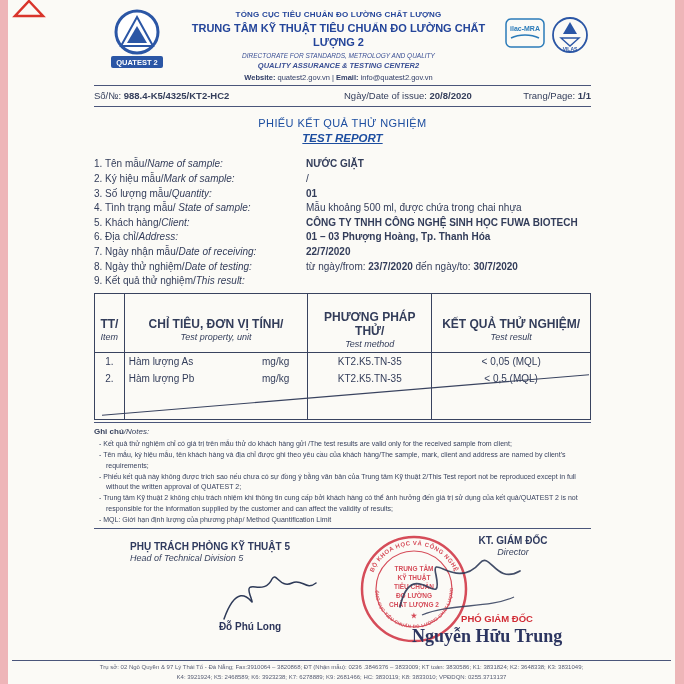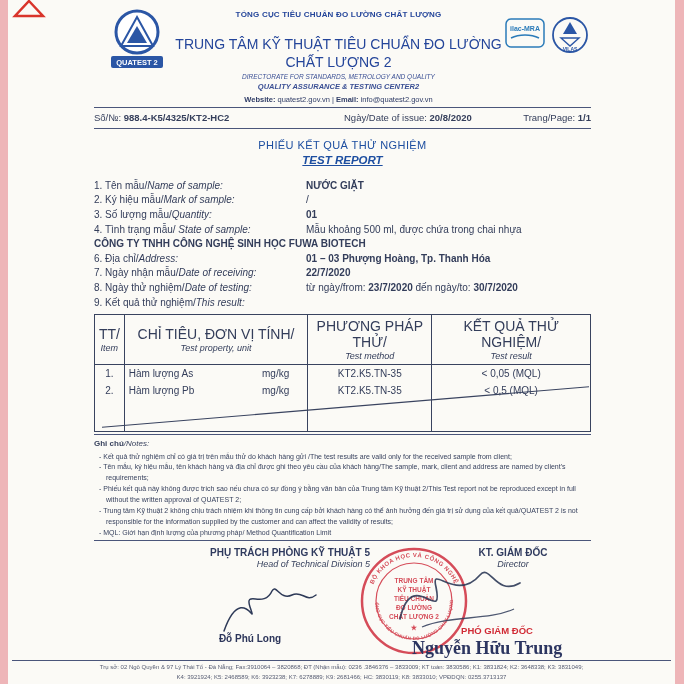--- a/index.html
+++ b/index.html
@@ -14,21 +14,21 @@
     position:absolute;left:8px;right:9px;top:0;bottom:0;
     background:#fbfaf6;color:#333d5a;
   }
   .corner-mark{position:absolute;left:4px;top:0;}
   .content{padding:4px 84px 0 86px;}
   
   .header{display:flex;align-items:flex-start;margin-top:4px;}
   .logo-quatest{flex:none;margin-left:14px;margin-right:6px;}
   .header-center{flex:1;text-align:center;color:#24459a;line-height:1.25;padding-top:2px;}
   .h-l1{font-size:8px;font-weight:bold;letter-spacing:.2px;}
-  .h-l2{font-size:14px;font-weight:normal;margin-top:16px;}
+  .h-l2{font-size:11px;font-weight:bold;margin-top:2px;}
   .h-l3{font-size:6.5px;font-style:italic;margin-top:2px;color:#3a4f94;}
   .h-l4{font-size:7.5px;font-style:italic;font-weight:bold;margin-top:1px;color:#3a4f94;}
   .h-l5{font-size:7.5px;margin-top:3px;color:#2f3c66;}
   .h-l5 b{font-weight:bold;}
   .header-right{flex:none;display:flex;gap:6px;margin-top:8px;margin-right:2px;}
   .hr{border:none;border-top:1.5px solid #4a557a;margin:3px 0 0 0;}
   .hr2{border:none;border-top:1px solid #4a557a;margin:2px 0 0 0;}
   
   .docinfo{display:flex;font-size:9.5px;margin-top:4px;padding-bottom:3px;color:#333d5a;}
   .docinfo .seg1{width:250px;}
@@ -45,39 +45,39 @@
   .item-label{width:212px;flex:none;}
   .item-label .en{font-style:italic;}
   .item-value{flex:1;}
   .item-value.b{font-weight:bold;}
   .item-value b{font-weight:bold;}
   
   .tablewrap{position:relative;margin-top:4px;}
   table{width:100%;border-collapse:collapse;border:1.5px solid #39435f;}
   th,td{border:1px solid #39435f;padding:1px 4px;color:#333d5a;}
   th{padding:3px 2px;}
-  .th-vi{font-size:14px;font-weight:normal;}
+  .th-vi{font-size:12px;font-weight:bold;margin-top:13px;}
   .th-en{font-size:9px;font-style:italic;font-weight:normal;margin-top:1px;}
   .c-tt{width:6%;text-align:center;font-size:10px;}
   .c-prop{width:37%;font-size:10px;}
   .c-prop .prop-flex{display:flex;justify-content:space-between;padding-right:14px;}
   .c-method{width:25%;text-align:center;font-size:10px;}
   .c-result{width:32%;text-align:center;font-size:10px;}
   tbody tr.datarow td{border-top:none;border-bottom:none;height:15px;}
   tbody tr.empty-row td{border-top:none;height:30px;}
   .diag{position:absolute;left:3px;right:3px;bottom:3px;height:44px;pointer-events:none;}
   
   .notes{font-size:7px;line-height:1.55;color:#39435f;margin-top:3px;}
   .notes-label{font-size:8px;margin-bottom:1px;}
   .notes-label .vi{font-weight:bold;}
   .notes-label .en{font-style:italic;}
   .note{padding-left:12px;text-indent:-7px;}
   
   .sigarea{position:relative;height:118px;margin-top:4px;}
-  .sig-left-title{position:absolute;left:36px;top:2px;width:240px;text-align:right;}
+  .sig-left-title{position:absolute;left:36px;top:8px;width:240px;text-align:left;}
   .sig-right-title{position:absolute;left:334px;top:2px;width:170px;text-align:center;}
   .sig-title-vi{font-size:10px;font-weight:bold;color:#2f3a5e;}
   .sig-title-en{font-size:9px;font-style:italic;margin-top:1px;color:#39435f;}
   .stamp{position:absolute;left:264px;top:0px;opacity:.85;}
   .sig-svg-left{position:absolute;left:120px;top:30px;}
   .sig-svg-right{position:absolute;left:298px;top:8px;}
   .sig-left-name{position:absolute;left:36px;top:88px;width:240px;text-align:center;font-size:10px;font-weight:bold;color:#2c355a;}
   .sig-right-role{position:absolute;left:318px;top:80px;width:170px;text-align:center;font-size:9.5px;font-weight:bold;color:#d12b35;}
   .sig-right-name{position:absolute;left:318px;top:93px;width:170px;text-align:left;
     font-family:"Liberation Serif", serif;font-weight:bold;font-size:18px;color:#2c3560;}
@@ -171,20 +171,21 @@
         </div>
         <div class="item">
           <div class="item-label"><span>3. Số lượng mẫu/</span><span class="en">Quantity:</span></div>
           <div class="item-value b">01</div>
         </div>
         <div class="item">
           <div class="item-label"><span>4. Tình trạng mẫu/</span><span class="en"> State of sample:</span></div>
           <div class="item-value">Mẫu khoảng 500 ml, được chứa trong chai nhựa</div>
         </div>
         <div class="item">
+          <div class="item-label"><span>5. Khách hàng/</span><span class="en">Client:</span></div>
           <div class="item-value b">CÔNG TY TNHH CÔNG NGHỆ SINH HỌC FUWA BIOTECH</div>
         </div>
         <div class="item">
           <div class="item-label"><span>6. Địa chỉ/</span><span class="en">Address:</span></div>
           <div class="item-value b">01 – 03 Phượng Hoàng, Tp. Thanh Hóa</div>
         </div>
         <div class="item">
           <div class="item-label"><span>7. Ngày nhận mẫu/</span><span class="en">Date of receiving:</span></div>
           <div class="item-value b">22/7/2020</div>
         </div>

